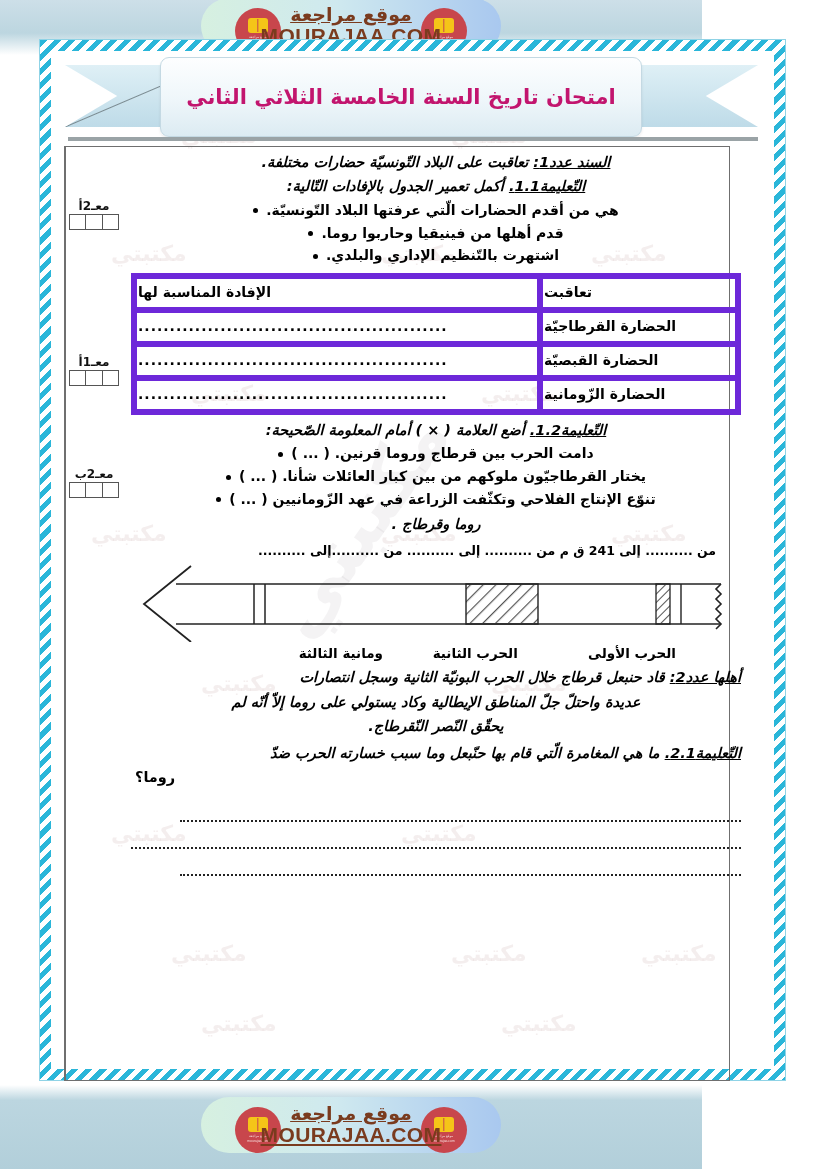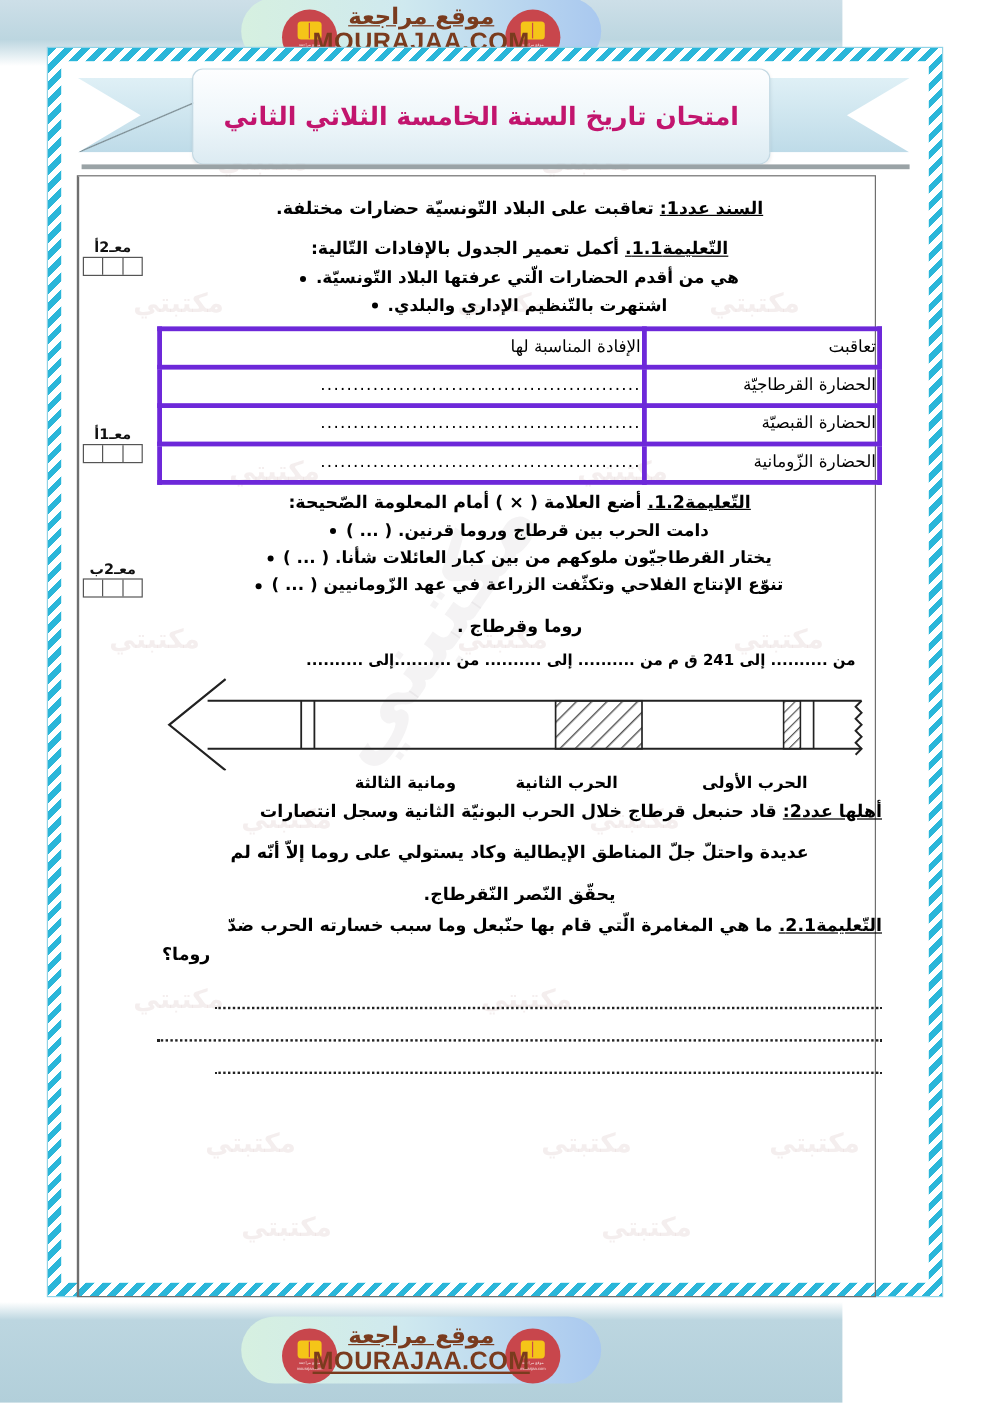--- a/index.html
+++ b/index.html
@@ -152,40 +152,40 @@
   .mark .boxes i{flex:1;border-left:1px solid #555;}
   .mark .boxes i:last-child{border-left:none;}
 
   
   .ar{
     direction:rtl;text-align:right;color:#000;
     font-family:"DejaVu Sans",sans-serif;
     font-size:14.5px;line-height:1.55;font-weight:bold;
   }
   .lead{text-decoration:underline;}
-  .block{margin:12px 0 2px 0;}
+  .block{margin:0 0 2px 0;font-style:italic;}
   .center-line{text-align:center;}
   ul.bullets{margin:1px 0 2px 0;padding:0;list-style:none;direction:rtl;}
   ul.bullets li{
     text-align:center;position:relative;font-size:14px;font-weight:bold;
     padding:0 0 0 0;margin:1px 0;
   }
   ul.bullets li .dot{
     display:inline-block;width:5px;height:5px;border-radius:50%;
     background:#000;vertical-align:middle;margin-right:8px;margin-left:0;
   }
 
   
   table.civ{
     width:588px;margin:6px 0 4px 0;border-collapse:collapse;direction:rtl;
     table-layout:fixed;
   }
   table.civ td,table.civ th{
-    border:4px solid #6d28d9;height:26px;
-    font-size:14px;font-weight:normal;text-align:right;color:#000;
+    border:6px solid #6d28d9;height:26px;
+    font-size:14px;font-weight:bold;text-align:left;color:#000;
     font-family:"DejaVu Sans",sans-serif;
   }
   table.civ .c-name{width:190px;}
   table.civ .c-info{width:398px;}
   .dots-cell{color:#2b2b2b;letter-spacing:1px;font-size:12px;}
 
   
   .tl-labels{
     direction:rtl;display:flex;justify-content:space-between;
     width:560px;margin:6px auto 0 auto;font-size:12.5px;font-weight:bold;
@@ -306,20 +306,21 @@
     <p class="block center-line">
       <span class="lead">السند عدد1:</span><span> تعاقبت على البلاد التّونسيّة حضارات مختلفة.</span>
     </p>
 
     <p class="block center-line">
       <span class="lead">التّعليمة1.1.</span><span> أكمل تعمير الجدول بالإفادات التّالية:</span>
     </p>
 
     <ul class="bullets">
       <li><span>هي من أقدم الحضارات الّتي عرفتها البلاد التّونسيّة.</span><span class="dot"></span></li>
+      <li><span>قدم أهلها من فينيقيا وحاربوا روما.</span><span class="dot"></span></li>
       <li><span>اشتهرت بالتّنظيم الإداري والبلدي.</span><span class="dot"></span></li>
     </ul>
 
     <table class="civ">
       <tbody>
           <tr>
         <th class="c-name">تعاقبت</th>
         <th class="c-info">الإفادة المناسبة لها</th>
       </tr>
       <tr>

